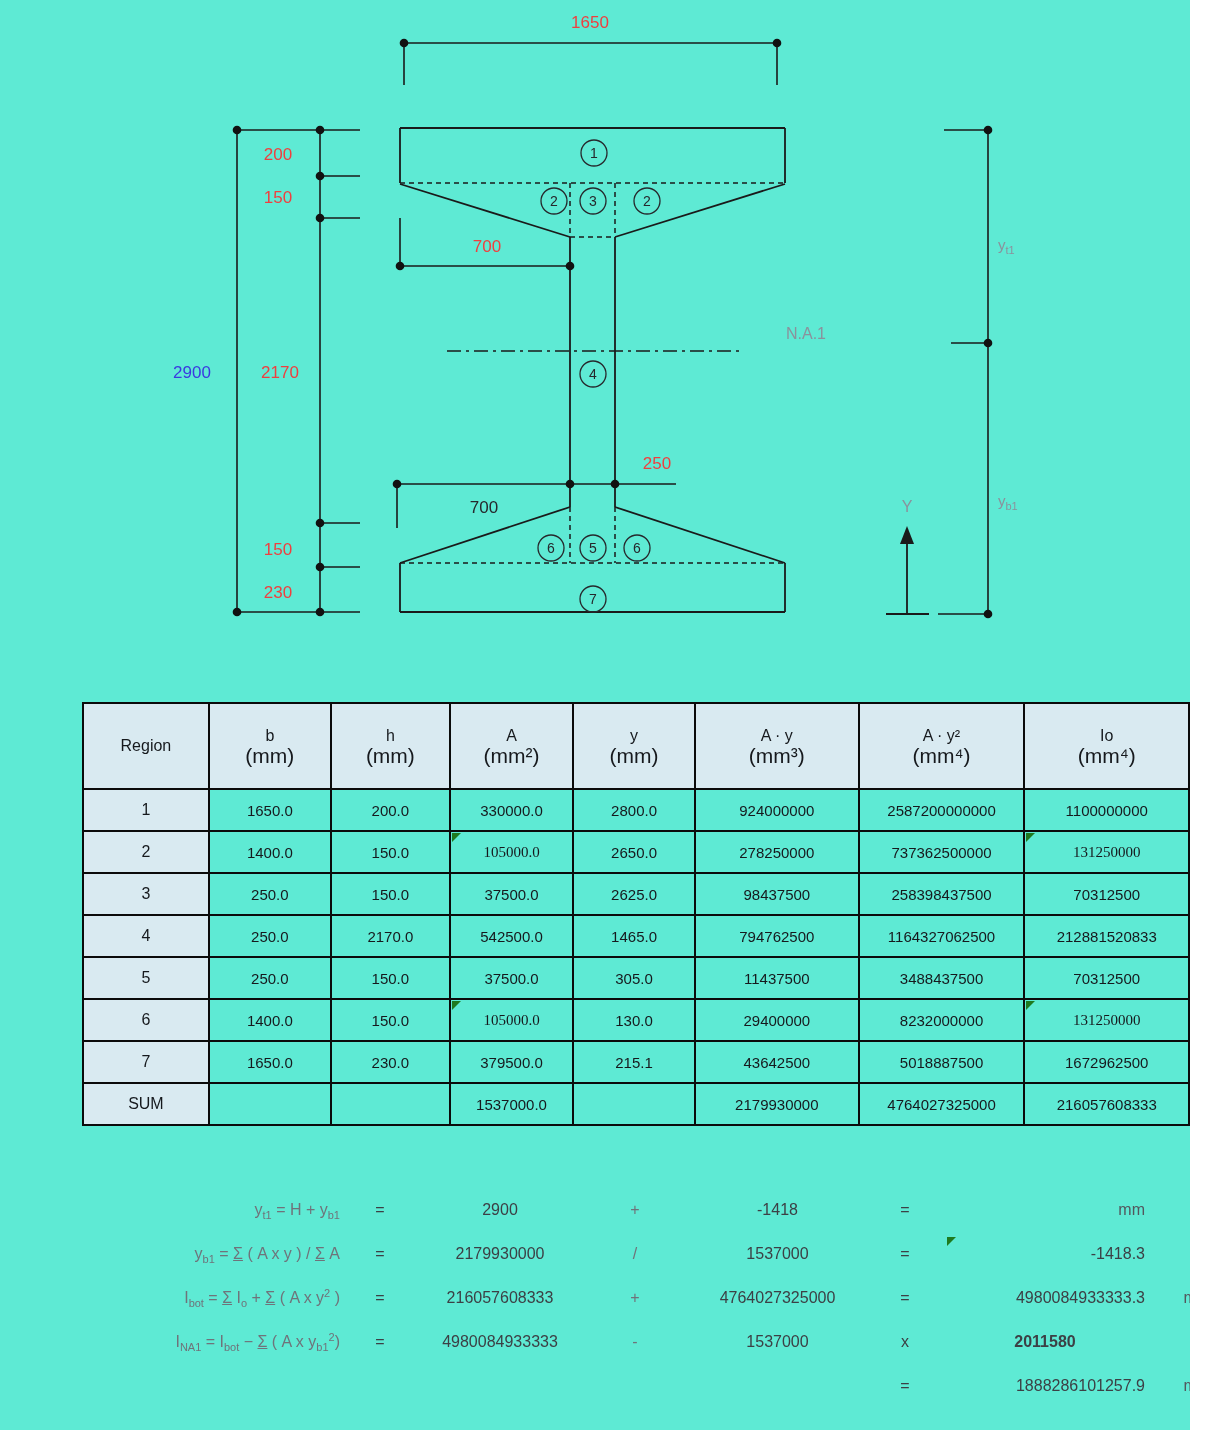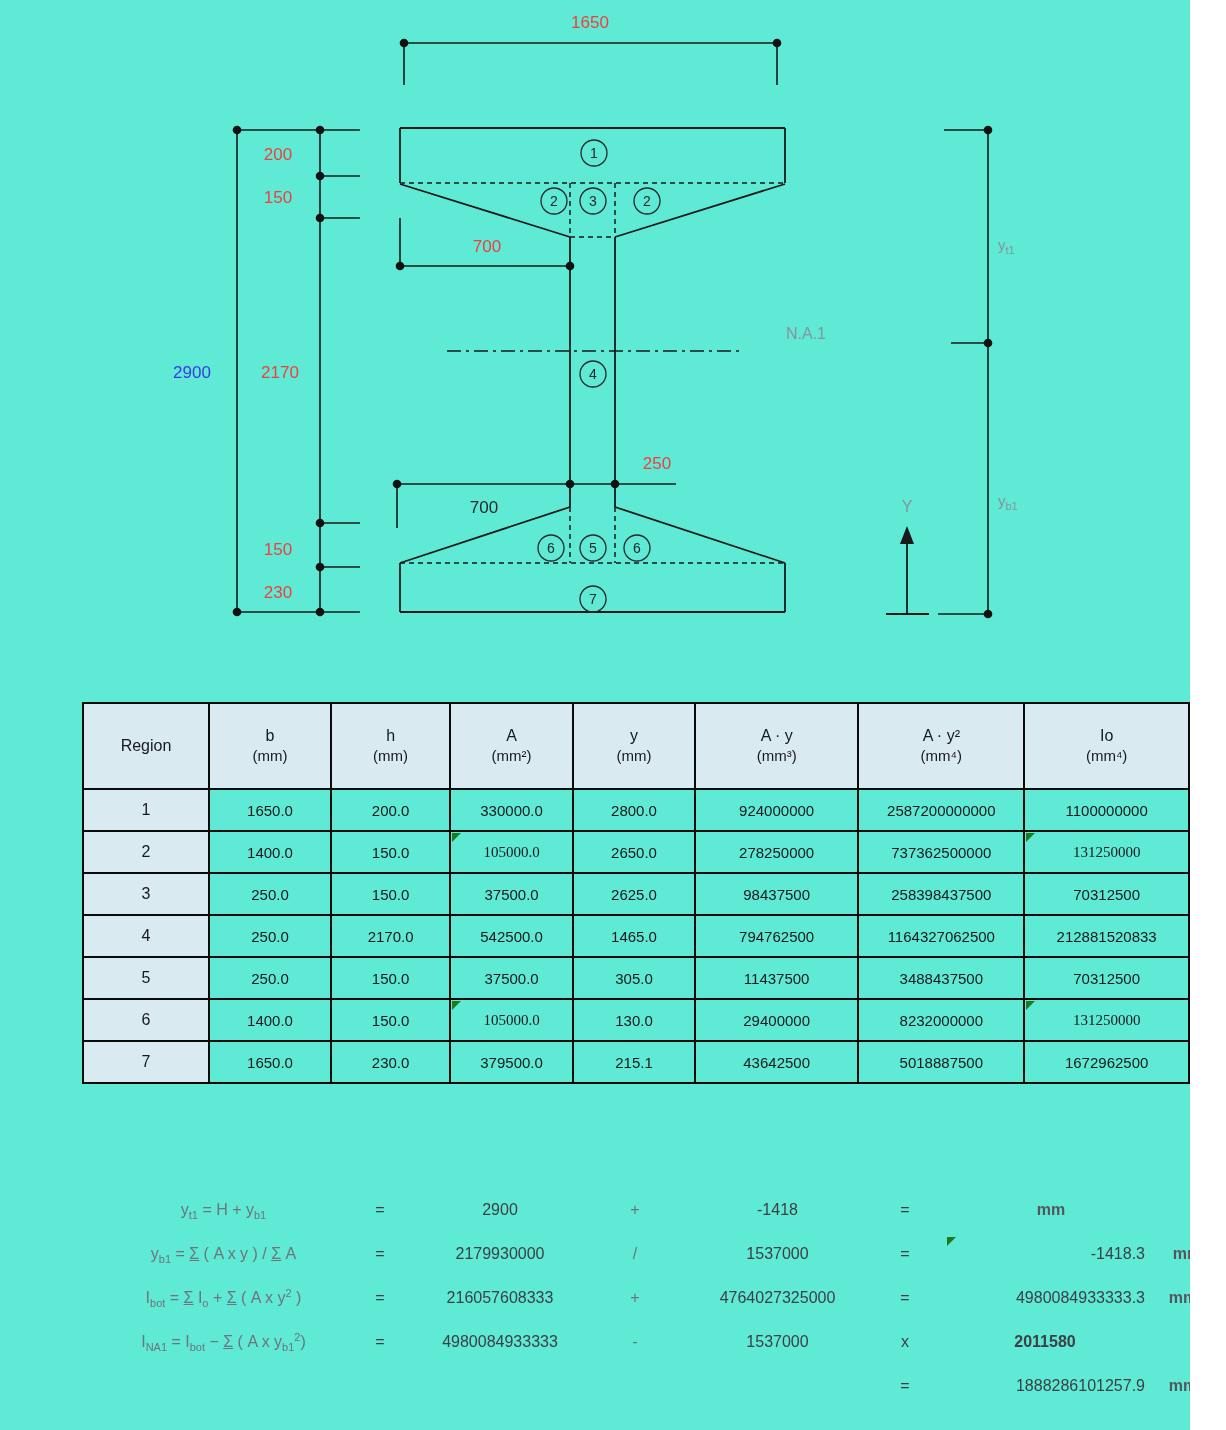--- a/index.html
+++ b/index.html
@@ -6,38 +6,38 @@
   .page{position:relative;width:1190px;height:1430px;background:#5eead4;overflow:hidden;
         font-family:"Liberation Sans",sans-serif;}
   svg.diagram{position:absolute;left:0;top:0;}
   svg.diagram text{font-family:"Liberation Sans",sans-serif;}
 
   
   table.props{position:absolute;left:82px;top:702px;border-collapse:collapse;table-layout:fixed;}
   .props th,.props td{border:2px solid #0b0b0b;text-align:center;vertical-align:middle;padding:0;}
   .props thead th{height:84px;background:#d9eaf1;font-weight:400;color:#16191d;}
   .props thead .h1{font-size:16px;line-height:20px;}
-  .props thead .h2{font-size:15px;line-height:20px;}
+  .props thead .h2{font-size:21px;line-height:20px;}
   .props tbody td{height:40px;font-size:15px;color:#16191d;}
   .props td.rowlabel{background:#d9eaf1;font-size:16px;}
   .props td.flag{position:relative;font-family:Liberation Serif, serif;}
   .props td.flag::before{content:"";position:absolute;left:1px;top:1px;width:0;height:0;
         border-top:9px solid #1f7a1f;border-right:9px solid transparent;}
 
   
   .formulas{position:absolute;left:75px;top:1188px;width:1145px;}
   .frow{display:grid;grid-template-columns:265px 80px 160px 110px 175px 80px 200px 72px;
         height:44px;align-items:center;font-size:16px;color:#43474d;}
-  .f-label{text-align:center;color:#6f737a;margin-left:32px;}
+  .f-label{text-align:right;color:#6f737a;margin-left:32px;}
   .f-eq,.f-eq2{text-align:center;color:#3c4045;}
   .f-op{text-align:center;color:#6f737a;}
   .f-v1,.f-v2{text-align:center;color:#3c4045;}
   .f-res{position:relative;height:44px;line-height:44px;text-align:right;color:#3c4045;}
   .f-res.center{text-align:center;font-weight:bold;}
-  .f-unit{text-align:center;padding-left:12px;color:#53575d;font-weight:bold;}
+  .f-unit{text-align:right;padding-left:12px;color:#53575d;}
   .formulas sub{font-size:11px;line-height:0;}
   .formulas sup{font-size:11px;line-height:0;}
   .useg{text-decoration:underline;}
   .gtri{position:absolute;left:2px;top:5px;width:0;height:0;
         border-top:9px solid #1f7a1f;border-right:9px solid transparent;}
 </style>
 </head>
 <body>
 
 <div class="page">
@@ -299,20 +299,30 @@
         <tr>
           <td class="rowlabel">7</td>
           <td>1650.0</td>
           <td>230.0</td>
           <td>379500.0</td>
           <td>215.1</td>
           <td>43642500</td>
           <td>5018887500</td>
           <td>1672962500</td>
         </tr>
+        <tr>
+          <td class="rowlabel">SUM</td>
+          <td></td>
+          <td></td>
+          <td>1537000.0</td>
+          <td></td>
+          <td>2179930000</td>
+          <td>4764027325000</td>
+          <td>216057608333</td>
+        </tr>
       </tbody>
   </table>
 
   <div class="formulas">
       <div class="frow">
         <div class="f-label"><span>y</span><sub>t1</sub><span> = H + y</span><sub>b1</sub></div>
         <div class="f-eq">=</div>
         <div class="f-v1">2900</div>
         <div class="f-op">+</div>
         <div class="f-v2">-1418</div>

